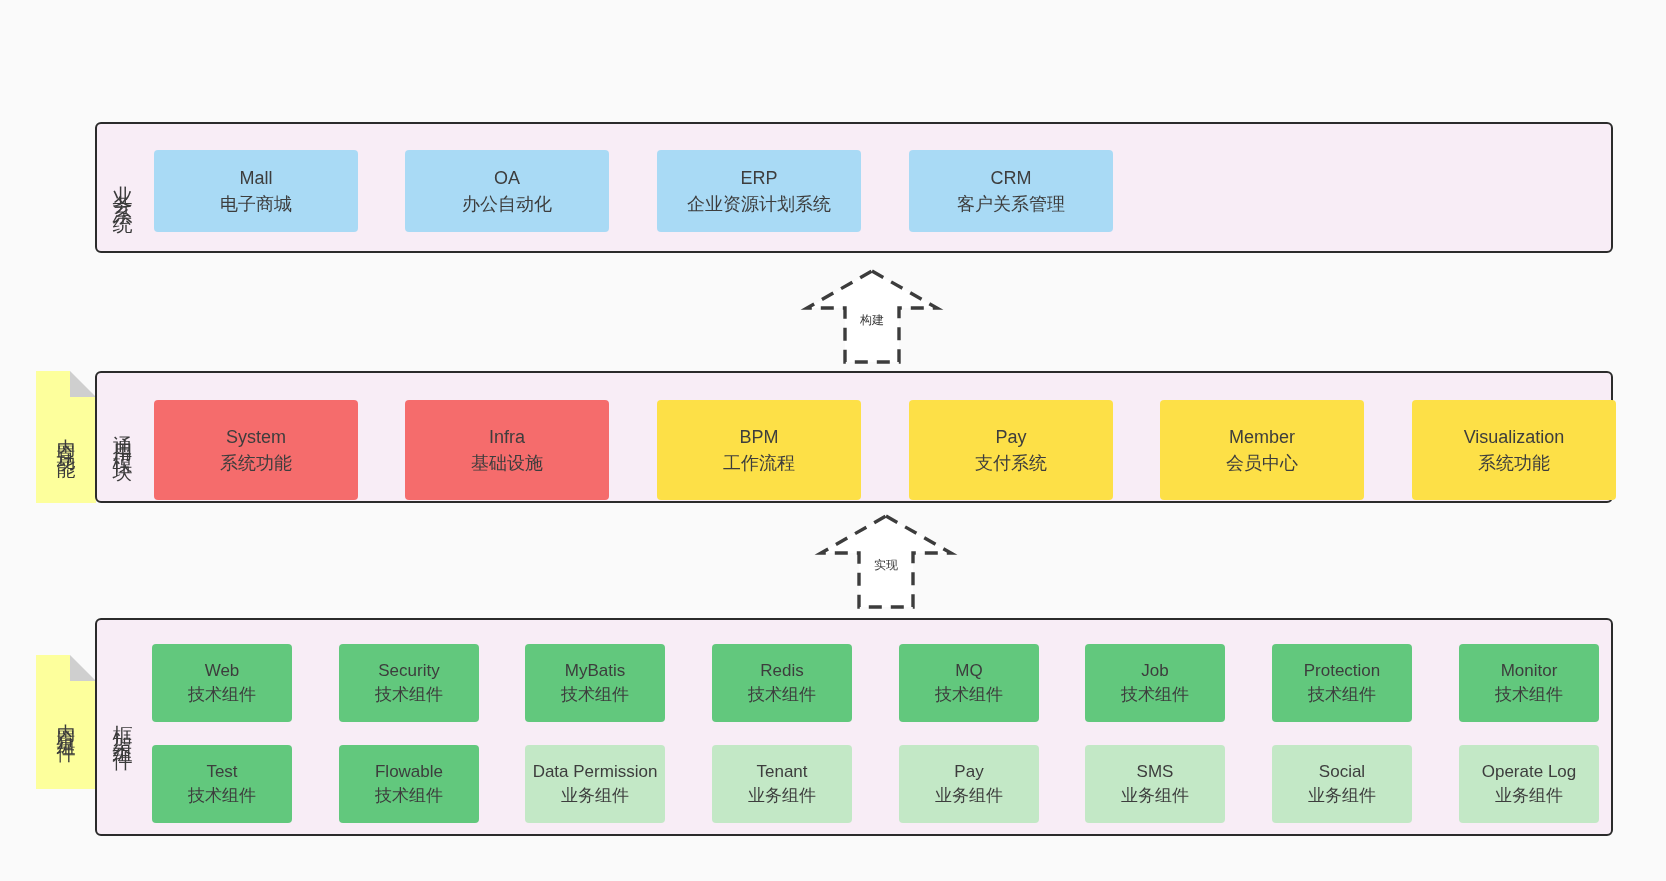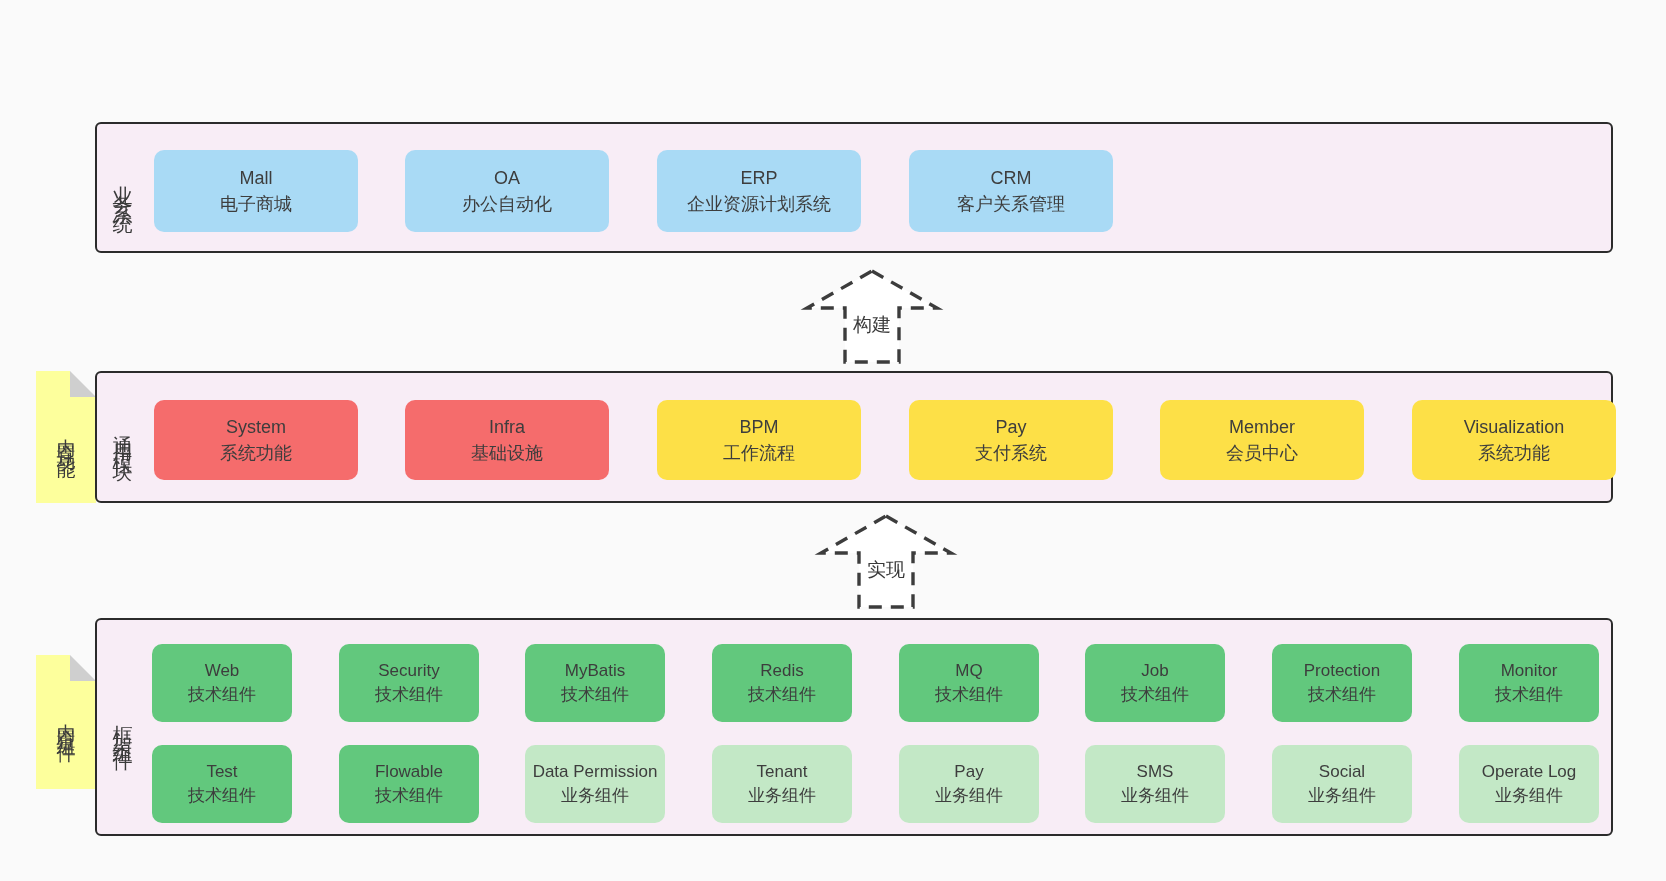--- a/index.html
+++ b/index.html
@@ -21,26 +21,26 @@
   .layer-bot{top:618px;height:218px;}
 
   .layer-label{
     position:absolute;left:13px;top:50%;transform:translateY(-50%);
     writing-mode:vertical-rl;text-orientation:upright;
     font-size:20px;letter-spacing:9px;color:#3a3a3a;white-space:nowrap;
   }
 
   
   .box{
-    position:absolute;border-radius:10px;box-sizing:border-box;padding:2px 6px;
+    position:absolute;border-radius:4px;box-sizing:border-box;padding:2px 6px;
     display:flex;flex-direction:column;align-items:center;justify-content:center;
     text-align:center;line-height:1.45;
   }
   .layer-top .box{top:26px;height:82px;width:204px;font-size:18px;}
-  .layer-mid .box{top:27px;height:80px;width:204px;font-size:18px;}
+  .layer-mid .box{top:27px;height:100px;width:204px;font-size:18px;}
   .layer-bot .box{width:140px;height:78px;font-size:17px;line-height:1.4;text-align:right;}
   .row1{top:24px;}
   .row2{top:125px;}
 
   
   .c6-0{left:57px}.c6-1{left:308px}.c6-2{left:560px}.c6-3{left:812px}.c6-4{left:1063px}.c6-5{left:1315px}
   
   .c8-0{left:55px}.c8-1{left:242px}.c8-2{left:428px}.c8-3{left:615px}
   .c8-4{left:802px}.c8-5{left:988px}.c8-6{left:1175px}.c8-7{left:1362px}
 
@@ -66,21 +66,21 @@
     font-size:19px;letter-spacing:7px;color:#3a3a3a;white-space:nowrap;
   }
 
   
   .arrow{position:absolute;width:136px;height:97px;}
   .arrow-build{left:804px;top:268px;}
   .arrow-impl{left:818px;top:513px;}
   .arrow svg{position:absolute;inset:0;overflow:visible;}
   .arrow-label{
     position:absolute;left:50%;top:44px;transform:translateX(-50%);
-    background:#ffffff;padding:0 3px;font-size:19px;color:#3a3a3a;white-space:nowrap;
+    background:#ffffff;padding:0 3px;font-size:12px;color:#3a3a3a;white-space:nowrap;
   }
 </style>
 </head>
 <body>
 
 <div class="canvas">
 
   <div class="layer layer-top">
     <div class="layer-label">业务系统</div>
 

